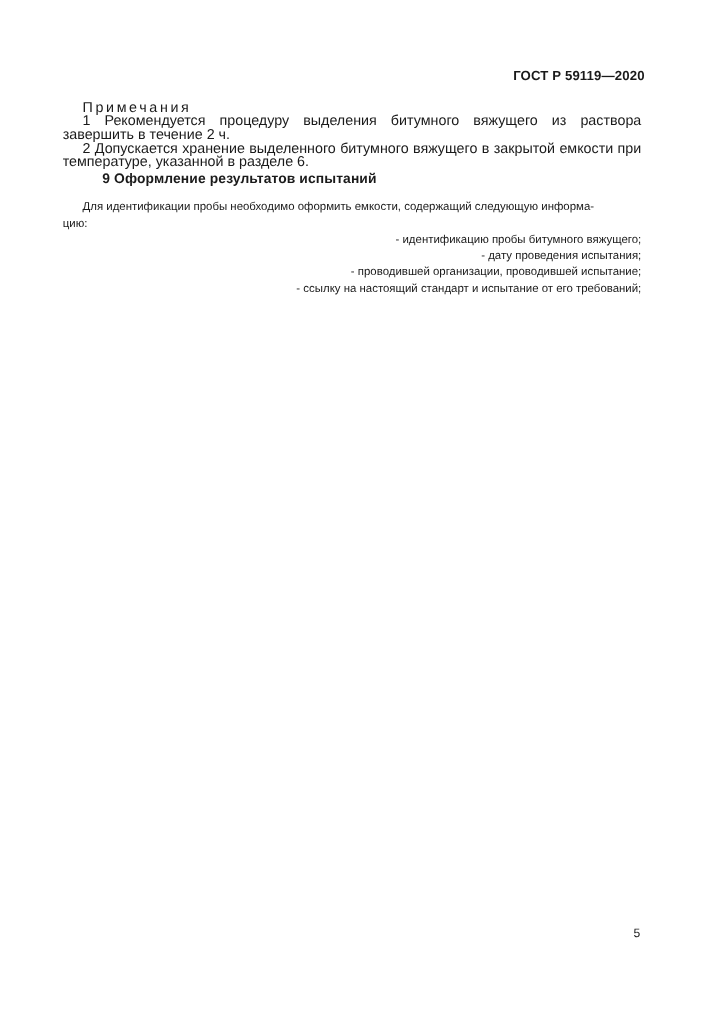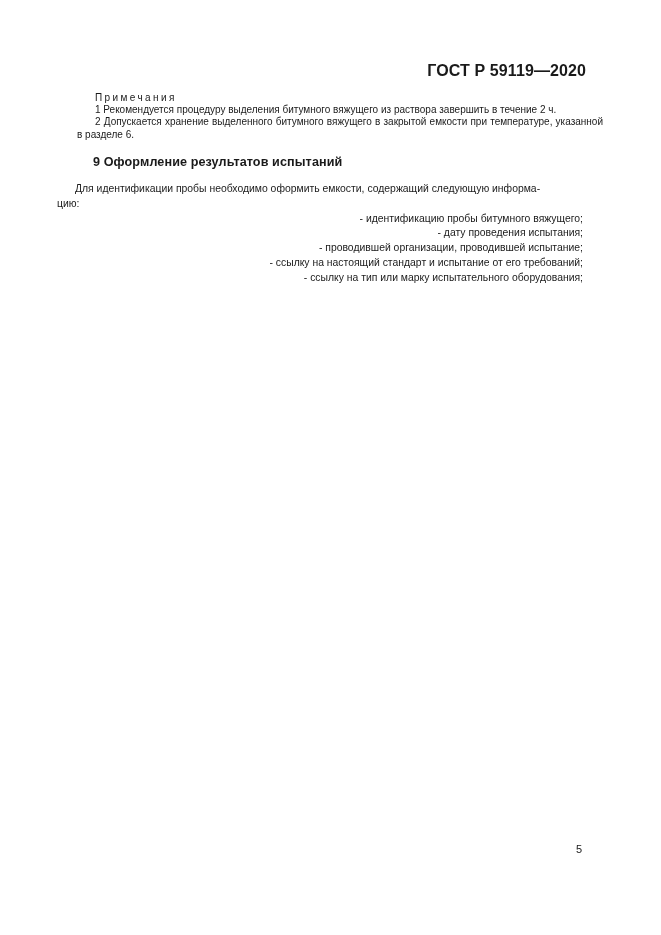--- a/index.html
+++ b/index.html
@@ -18,32 +18,31 @@
     .page {
       position: absolute;
       left: 0; top: 0;
       width: 661px; height: 935px;
       background: #ffffff;
     }
     .header-code {
       position: absolute;
       right: 75px;
       top: 62px;
-      font-size: 16px;
+      font-size: 12px;
       font-weight: bold;
       letter-spacing: 0.1px;
     }
     .notes {
       position: absolute;
       left: 57px;
       top: 92px;
       width: 526px;
-      font-size: 10px;
+      font-size: 13px;
       line-height: 12.2px;
-      margin-left: 20px;
     }
     .notes .notes-title {
       padding-left: 18px;
       letter-spacing: 2.4px;
     }
     .notes .note {
       text-indent: 18px;
       text-align: justify;
     }
     .section-heading {
@@ -100,19 +99,18 @@
   <div class="body-text">
     <div class="intro">
       <span>Для идентификации пробы необходимо оформить емкости, содержащий следующую информа-</span>
     </div>
     <div>цию:</div>
     <ul>
       <li>- идентификацию пробы битумного вяжущего;</li>
       <li>- дату проведения испытания;</li>
       <li>- проводившей организации, проводившей испытание;</li>
       <li>- ссылку на настоящий стандарт и испытание от его требований;</li>
-      <li>- ссылку на тип или марку испытательного оборудования;</li>
     </ul>
   </div>
 
   <div class="page-number">5</div>
 
 </div>
 
 </body></html>

